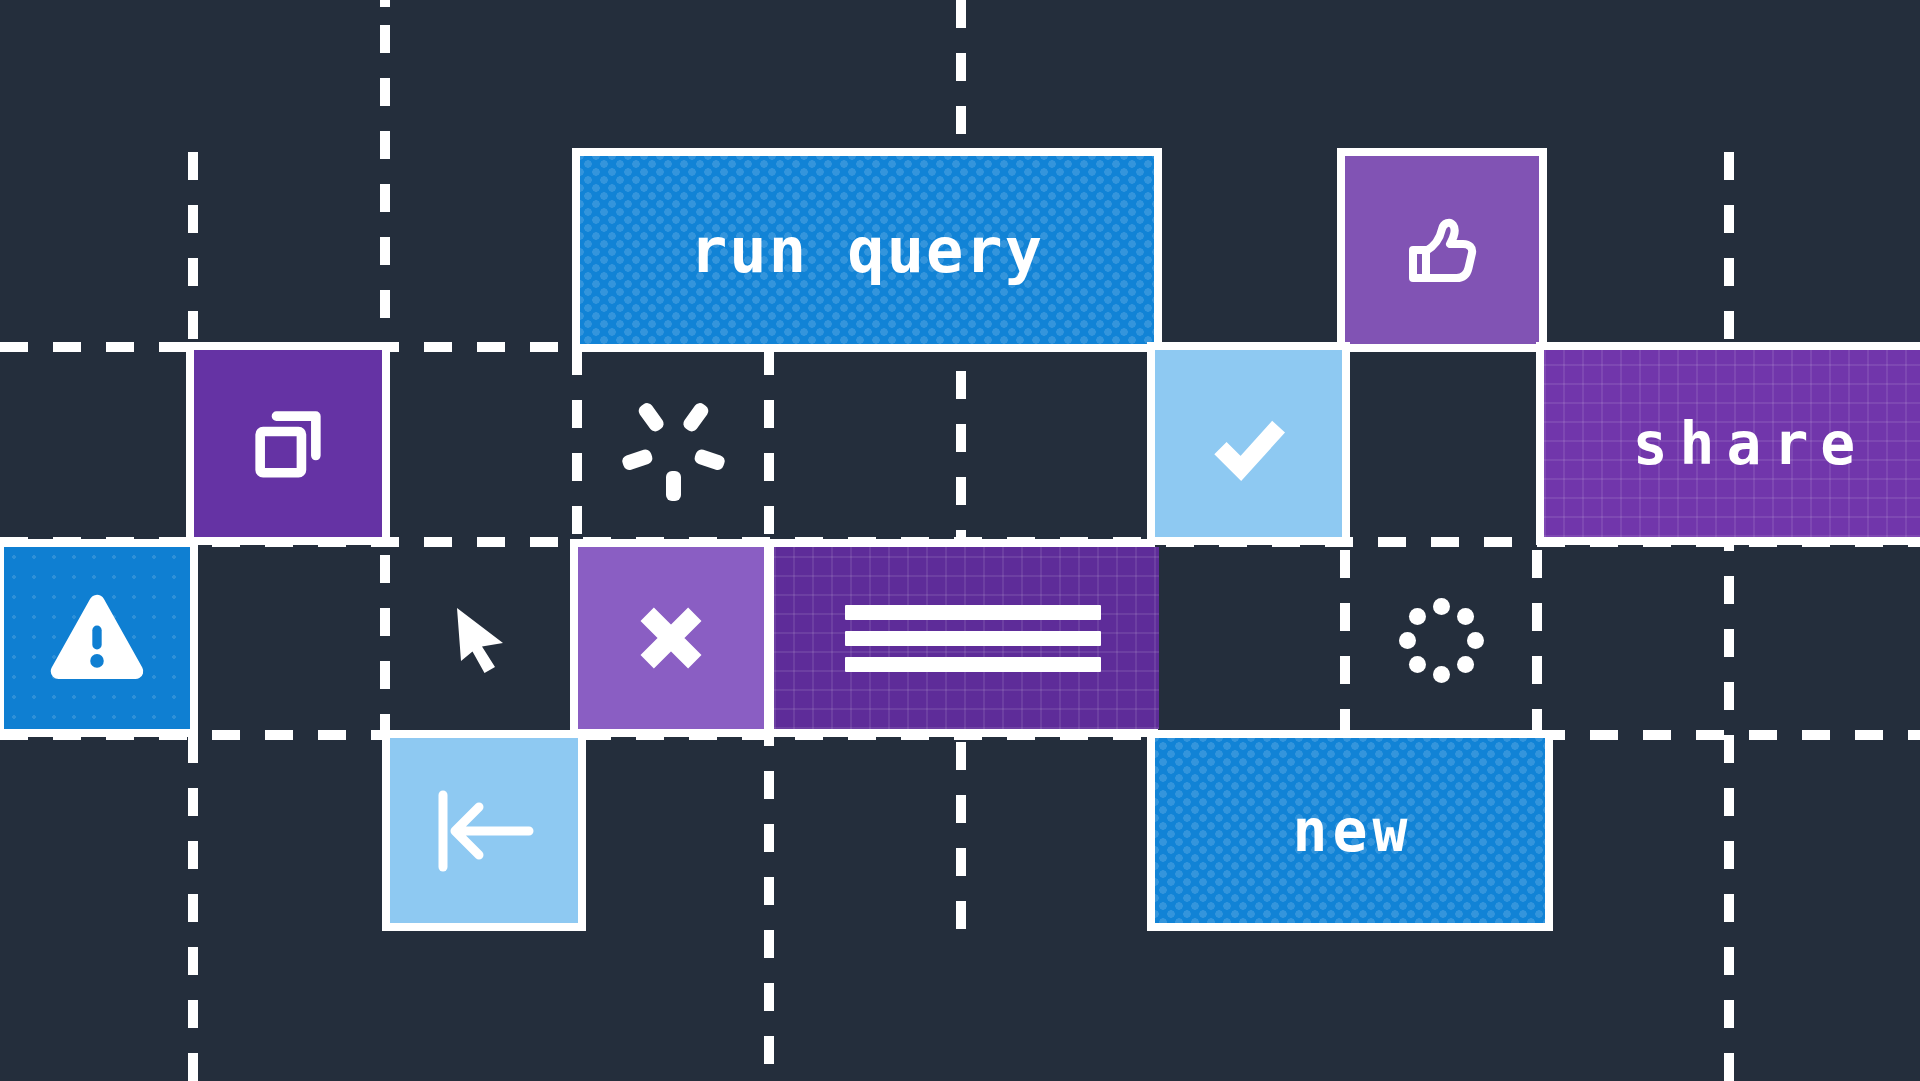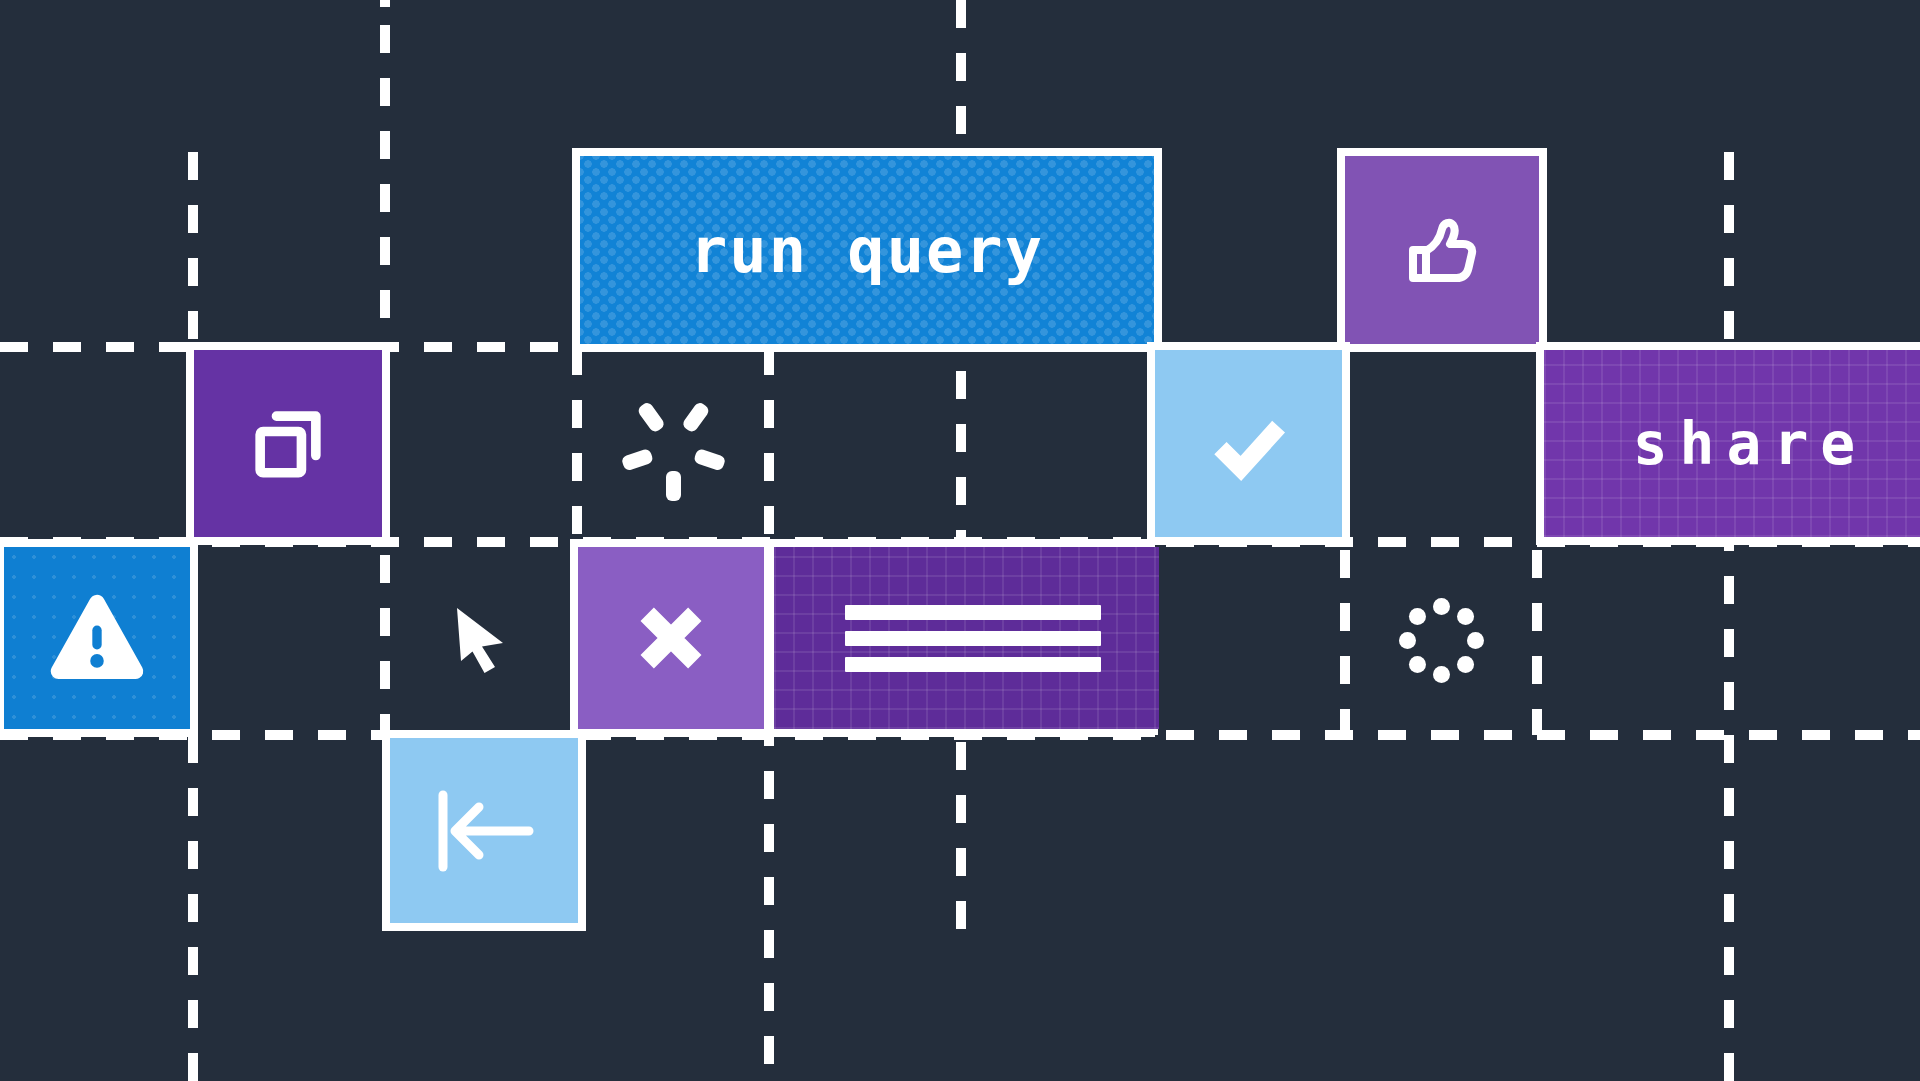--- a/index.html
+++ b/index.html
@@ -133,20 +133,25 @@
 
   <div class="tile" style="left:382px;top:730px;width:204px;height:201px;">
     <div class="tile-inner c-lblue">
       <svg width="110" height="92" viewBox="0 0 110 92">
         <path d="M14 10 V82" fill="none" stroke="#fff" stroke-width="9" stroke-linecap="round"></path>
         <path d="M100 46 H26 M50 22 L26 46 L50 70" fill="none" stroke="#fff" stroke-width="9" stroke-linecap="round" stroke-linejoin="round"></path>
       </svg>
     </div>
   </div>
 
+  <div class="tile" style="left:1147px;top:730px;width:406px;height:201px;">
+    <div class="tile-inner c-blue pat-dots">
+      <span class="lbl lbl-new">new</span>
+    </div>
+  </div>
 
   <div class="float" style="left:618px;top:393px;width:110px;height:110px;">
     <div class="spoke" style="transform:rotate(36deg)  translateY(-38px);"></div>
     <div class="spoke" style="transform:rotate(108deg) translateY(-38px);"></div>
     <div class="spoke" style="transform:rotate(180deg) translateY(-38px);"></div>
     <div class="spoke" style="transform:rotate(252deg) translateY(-38px);"></div>
     <div class="spoke" style="transform:rotate(324deg) translateY(-38px);"></div>
   </div>
 
   <div class="float" style="left:448px;top:605px;">

